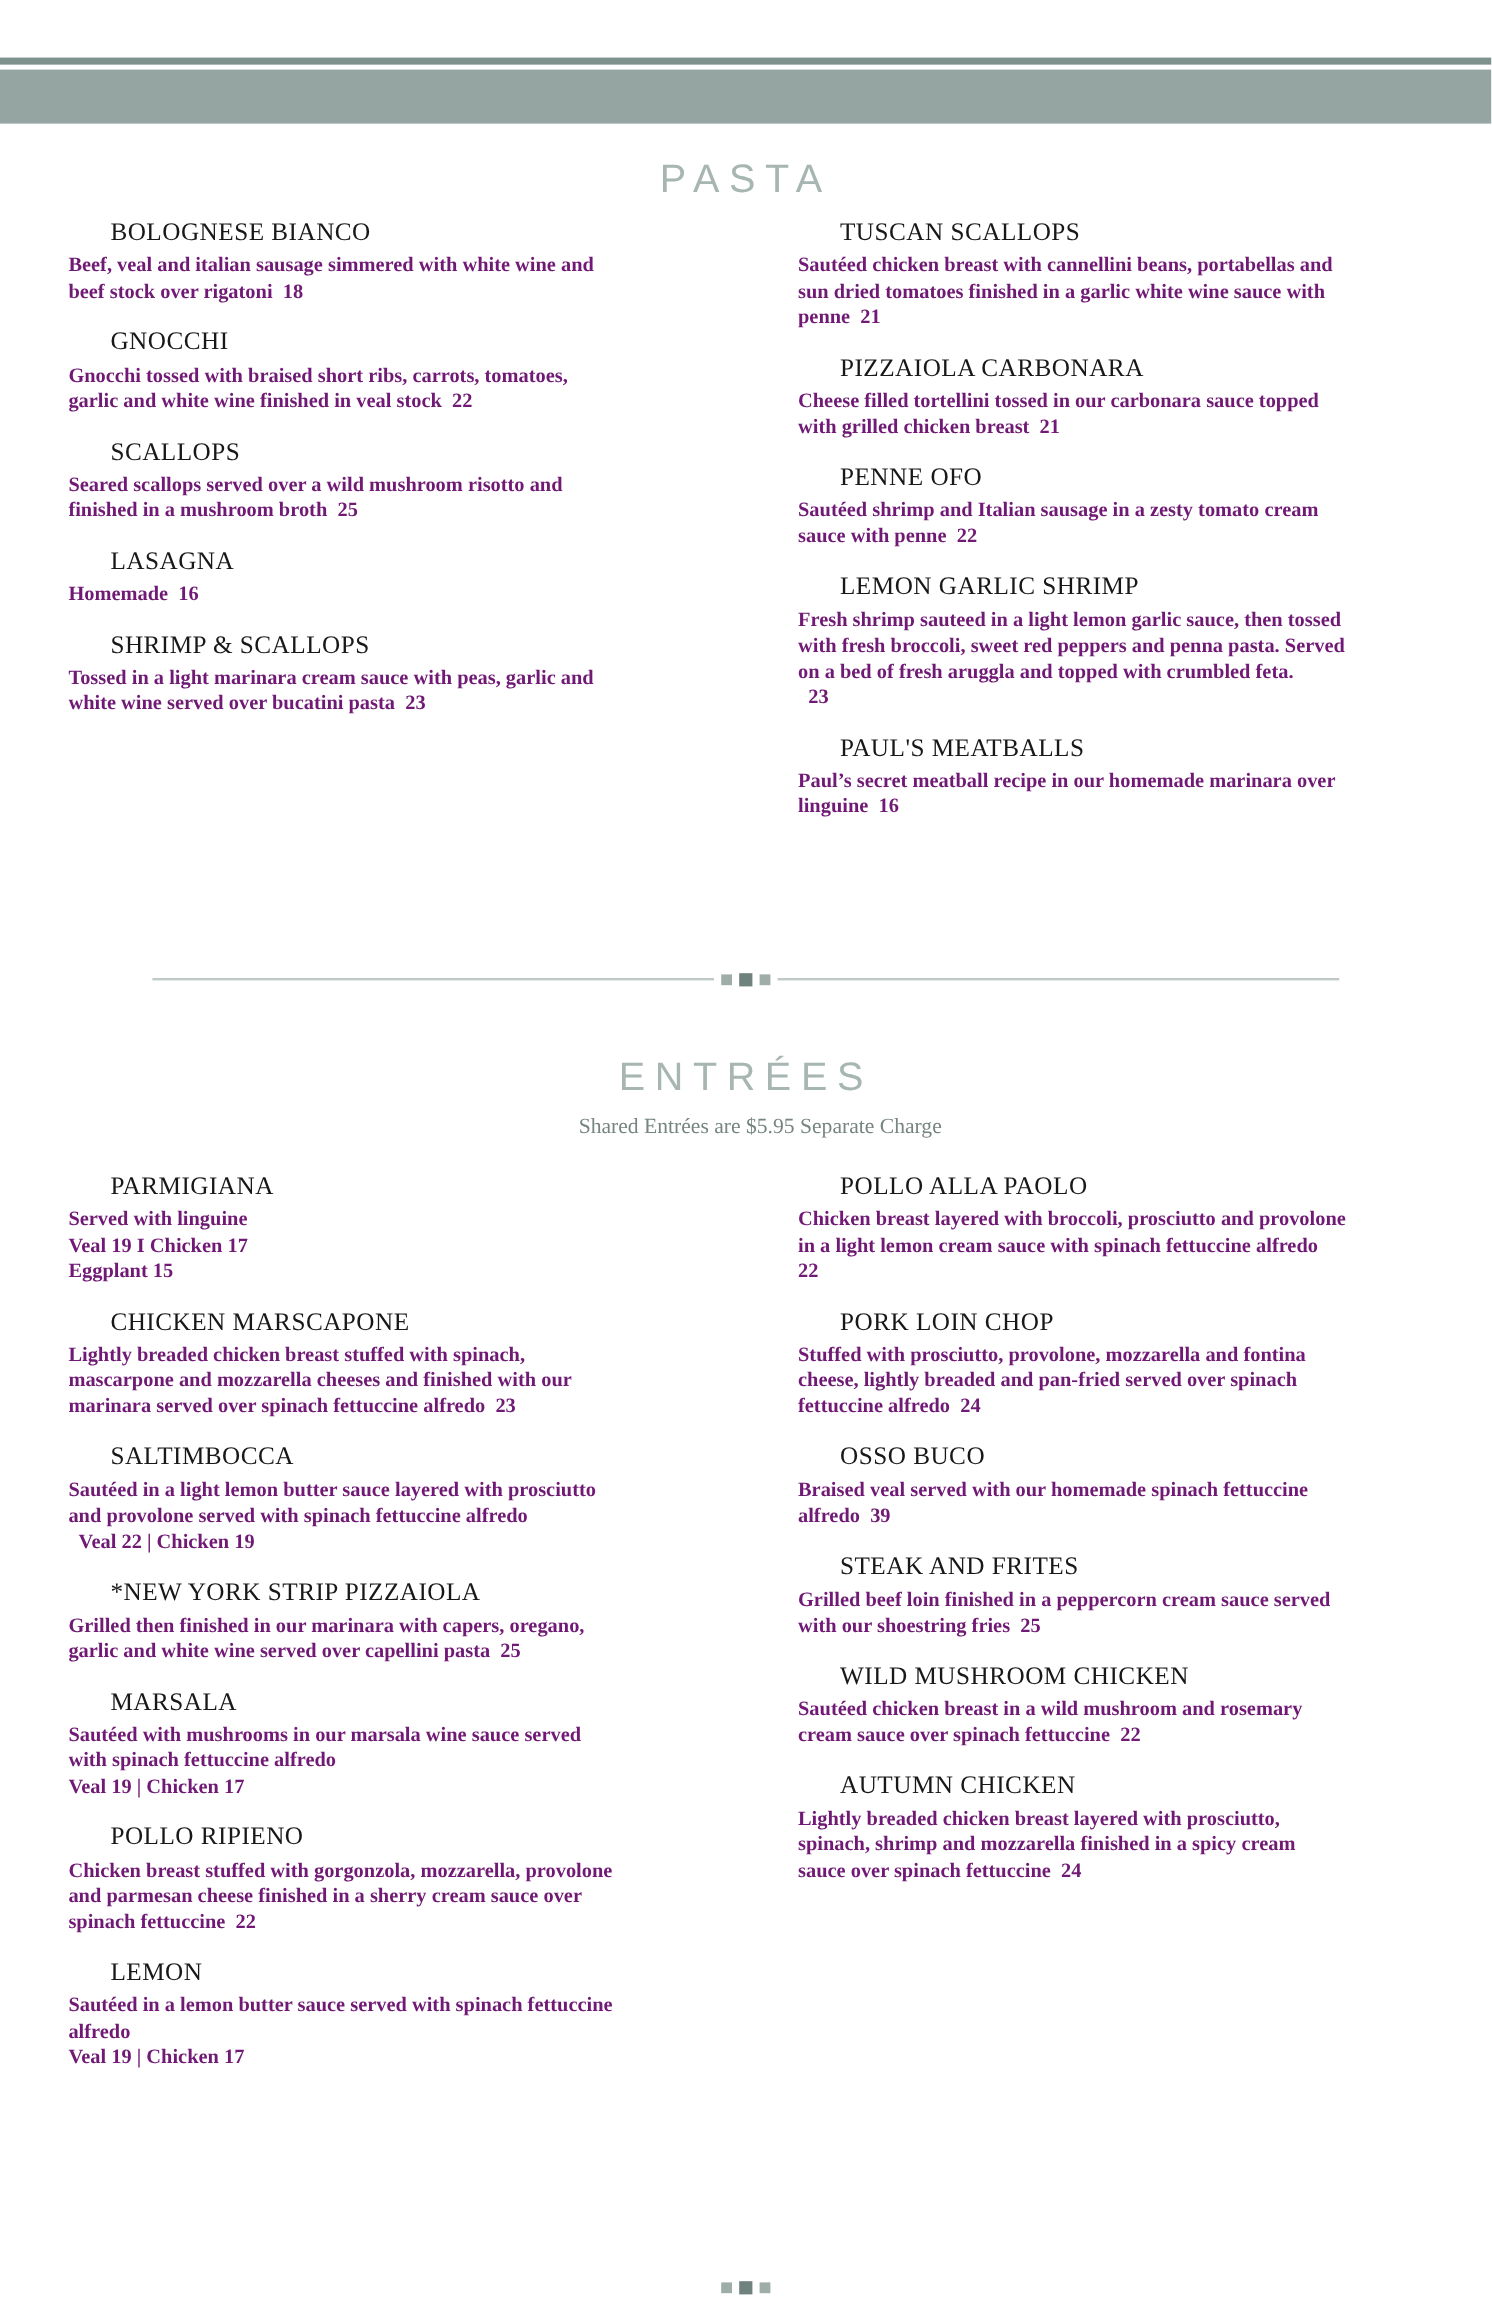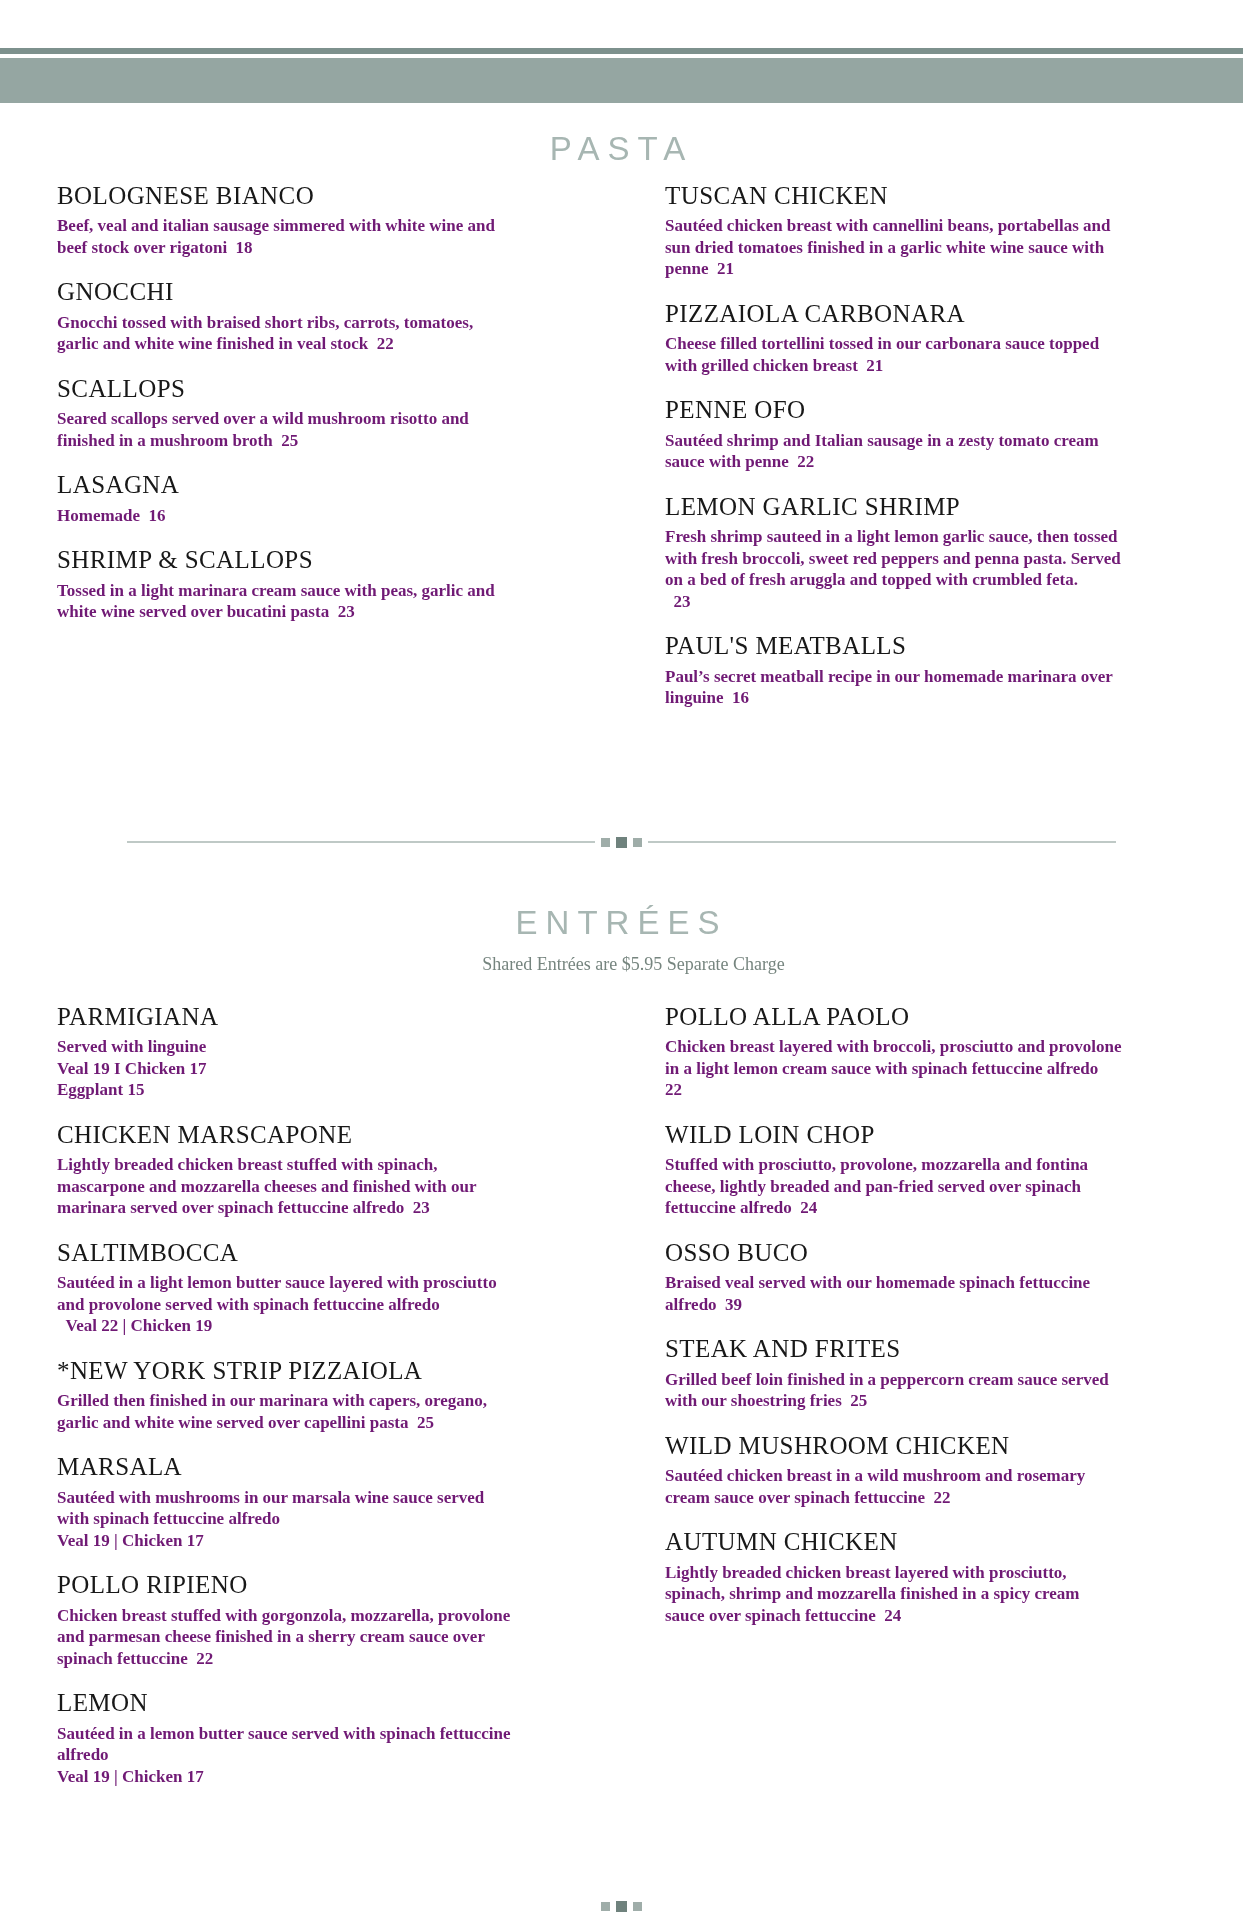--- a/index.html
+++ b/index.html
@@ -43,25 +43,26 @@
     grid-template-columns:1fr 1fr;
     column-gap:150px;
     padding:0 120px 0 57px;
     margin-top:12px;
   }
   .cols-entrees { margin-top:26px; }
 
   .item { margin-bottom:18px; }
   .item-name {
     font-weight:400;
-    font-size:25px;
+    font-size:21px;
     line-height:1.3;
     letter-spacing:0.4px;
     color:#181818;
     margin-bottom:3px;
+    margin-left:35px;
   }
   .item-line {
     font-size:17px;
     line-height:21.5px;
     white-space:pre-wrap;
     color:#701a75;
     font-weight:bold;
   }
 
   .divider {
@@ -106,21 +107,21 @@
           <h3 class="item-name">LASAGNA</h3>
           <p class="item-line">Homemade  16</p>
         </div>
         <div class="item">
           <h3 class="item-name">SHRIMP &amp; SCALLOPS</h3>
           <p class="item-line">Tossed in a light marinara cream sauce with peas, garlic and white wine served over bucatini pasta  23</p>
         </div>
       </div>
       <div class="col">
         <div class="item">
-          <h3 class="item-name">TUSCAN CHICKEN</h3>
+          <h3 class="item-name">TUSCAN SCALLOPS</h3>
           <p class="item-line">Sautéed chicken breast with cannellini beans, portabellas and sun dried tomatoes finished in a garlic white wine sauce with penne  21</p>
         </div>
         <div class="item">
           <h3 class="item-name">PIZZAIOLA CARBONARA</h3>
           <p class="item-line">Cheese filled tortellini tossed in our carbonara sauce topped with grilled chicken breast  21</p>
         </div>
         <div class="item">
           <h3 class="item-name">PENNE OFO</h3>
           <p class="item-line">Sautéed shrimp and Italian sausage in a zesty tomato cream sauce with penne  22</p>
         </div>
@@ -183,21 +184,21 @@
           <p class="item-line">Sautéed in a lemon butter sauce served with spinach fettuccine alfredo</p>
           <p class="item-line">Veal 19 | Chicken 17</p>
         </div>
       </div>
       <div class="col">
         <div class="item">
           <h3 class="item-name">POLLO ALLA PAOLO</h3>
           <p class="item-line">Chicken breast layered with broccoli, prosciutto and provolone in a light lemon cream sauce with spinach fettuccine alfredo  22</p>
         </div>
         <div class="item">
-          <h3 class="item-name">WILD LOIN CHOP</h3>
+          <h3 class="item-name">PORK LOIN CHOP</h3>
           <p class="item-line">Stuffed with prosciutto, provolone, mozzarella and fontina cheese, lightly breaded and pan-fried served over spinach fettuccine alfredo  24</p>
         </div>
         <div class="item">
           <h3 class="item-name">OSSO BUCO</h3>
           <p class="item-line">Braised veal served with our homemade spinach fettuccine alfredo  39</p>
         </div>
         <div class="item">
           <h3 class="item-name">STEAK AND FRITES</h3>
           <p class="item-line">Grilled beef loin finished in a peppercorn cream sauce served with our shoestring fries  25</p>
         </div>

